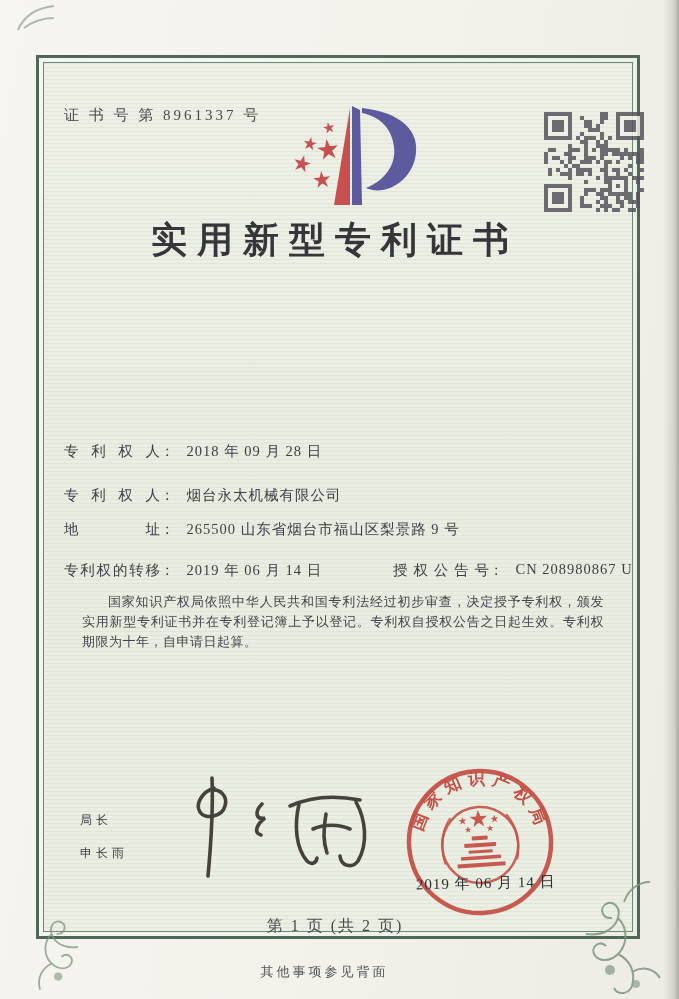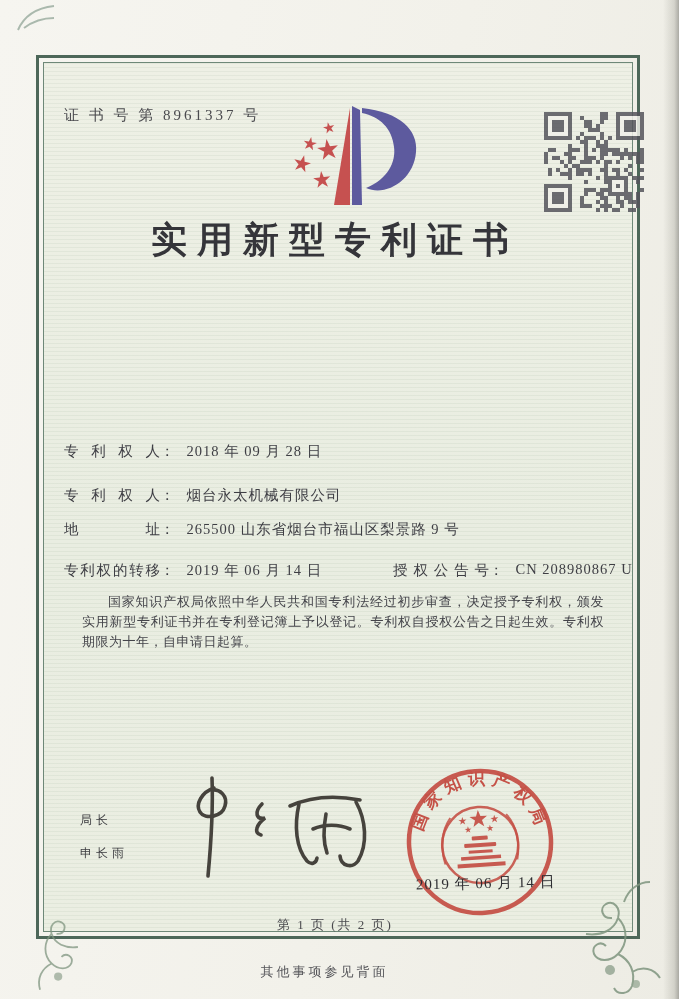--- a/index.html
+++ b/index.html
@@ -43,21 +43,21 @@
   }
   .row .colon{display:inline-block;vertical-align:top;}
   .row .value{display:inline-block;margin-left:12px;letter-spacing:1px;vertical-align:top;}
   .grant-no{position:absolute;left:285px;top:0;white-space:nowrap;}
   .grant-no .label{width:96px;margin-left:44px;}
   .para{
     left:62px;width:522px;font-size:13px;line-height:20px;color:#44444a;
     text-align:justify;text-indent:2em;letter-spacing:0.5px;margin-left:20px;
   }
   .sig-title,.sig-name{left:80px;font-size:12px;color:#3c3c40;letter-spacing:4px;}
-  .page-ind{left:36px;top:916px;width:598px;text-align:center;font-size:13px;color:#4a4a4e;letter-spacing:2px;}
+  .page-ind{left:36px;top:916px;width:598px;text-align:center;font-size:16px;color:#4a4a4e;letter-spacing:2px;}
   .back-note{left:0;top:963px;width:649px;text-align:center;font-size:13px;color:#56565a;letter-spacing:3px;}
   .seal-date{
     left:416px;top:874px;font-size:15px;color:#2e2e32;letter-spacing:1px;z-index:6;
     transform:rotate(-1.2deg);
   }
   svg{display:block;}
   .seal-wrap{left:404px;top:766px;z-index:5;opacity:0.92;transform:rotate(-4deg);}
   .sig-wrap{left:162px;top:772px;z-index:4;}
   .logo-wrap{left:272px;top:100px;}
   .qr-wrap{left:544px;top:112px;}

